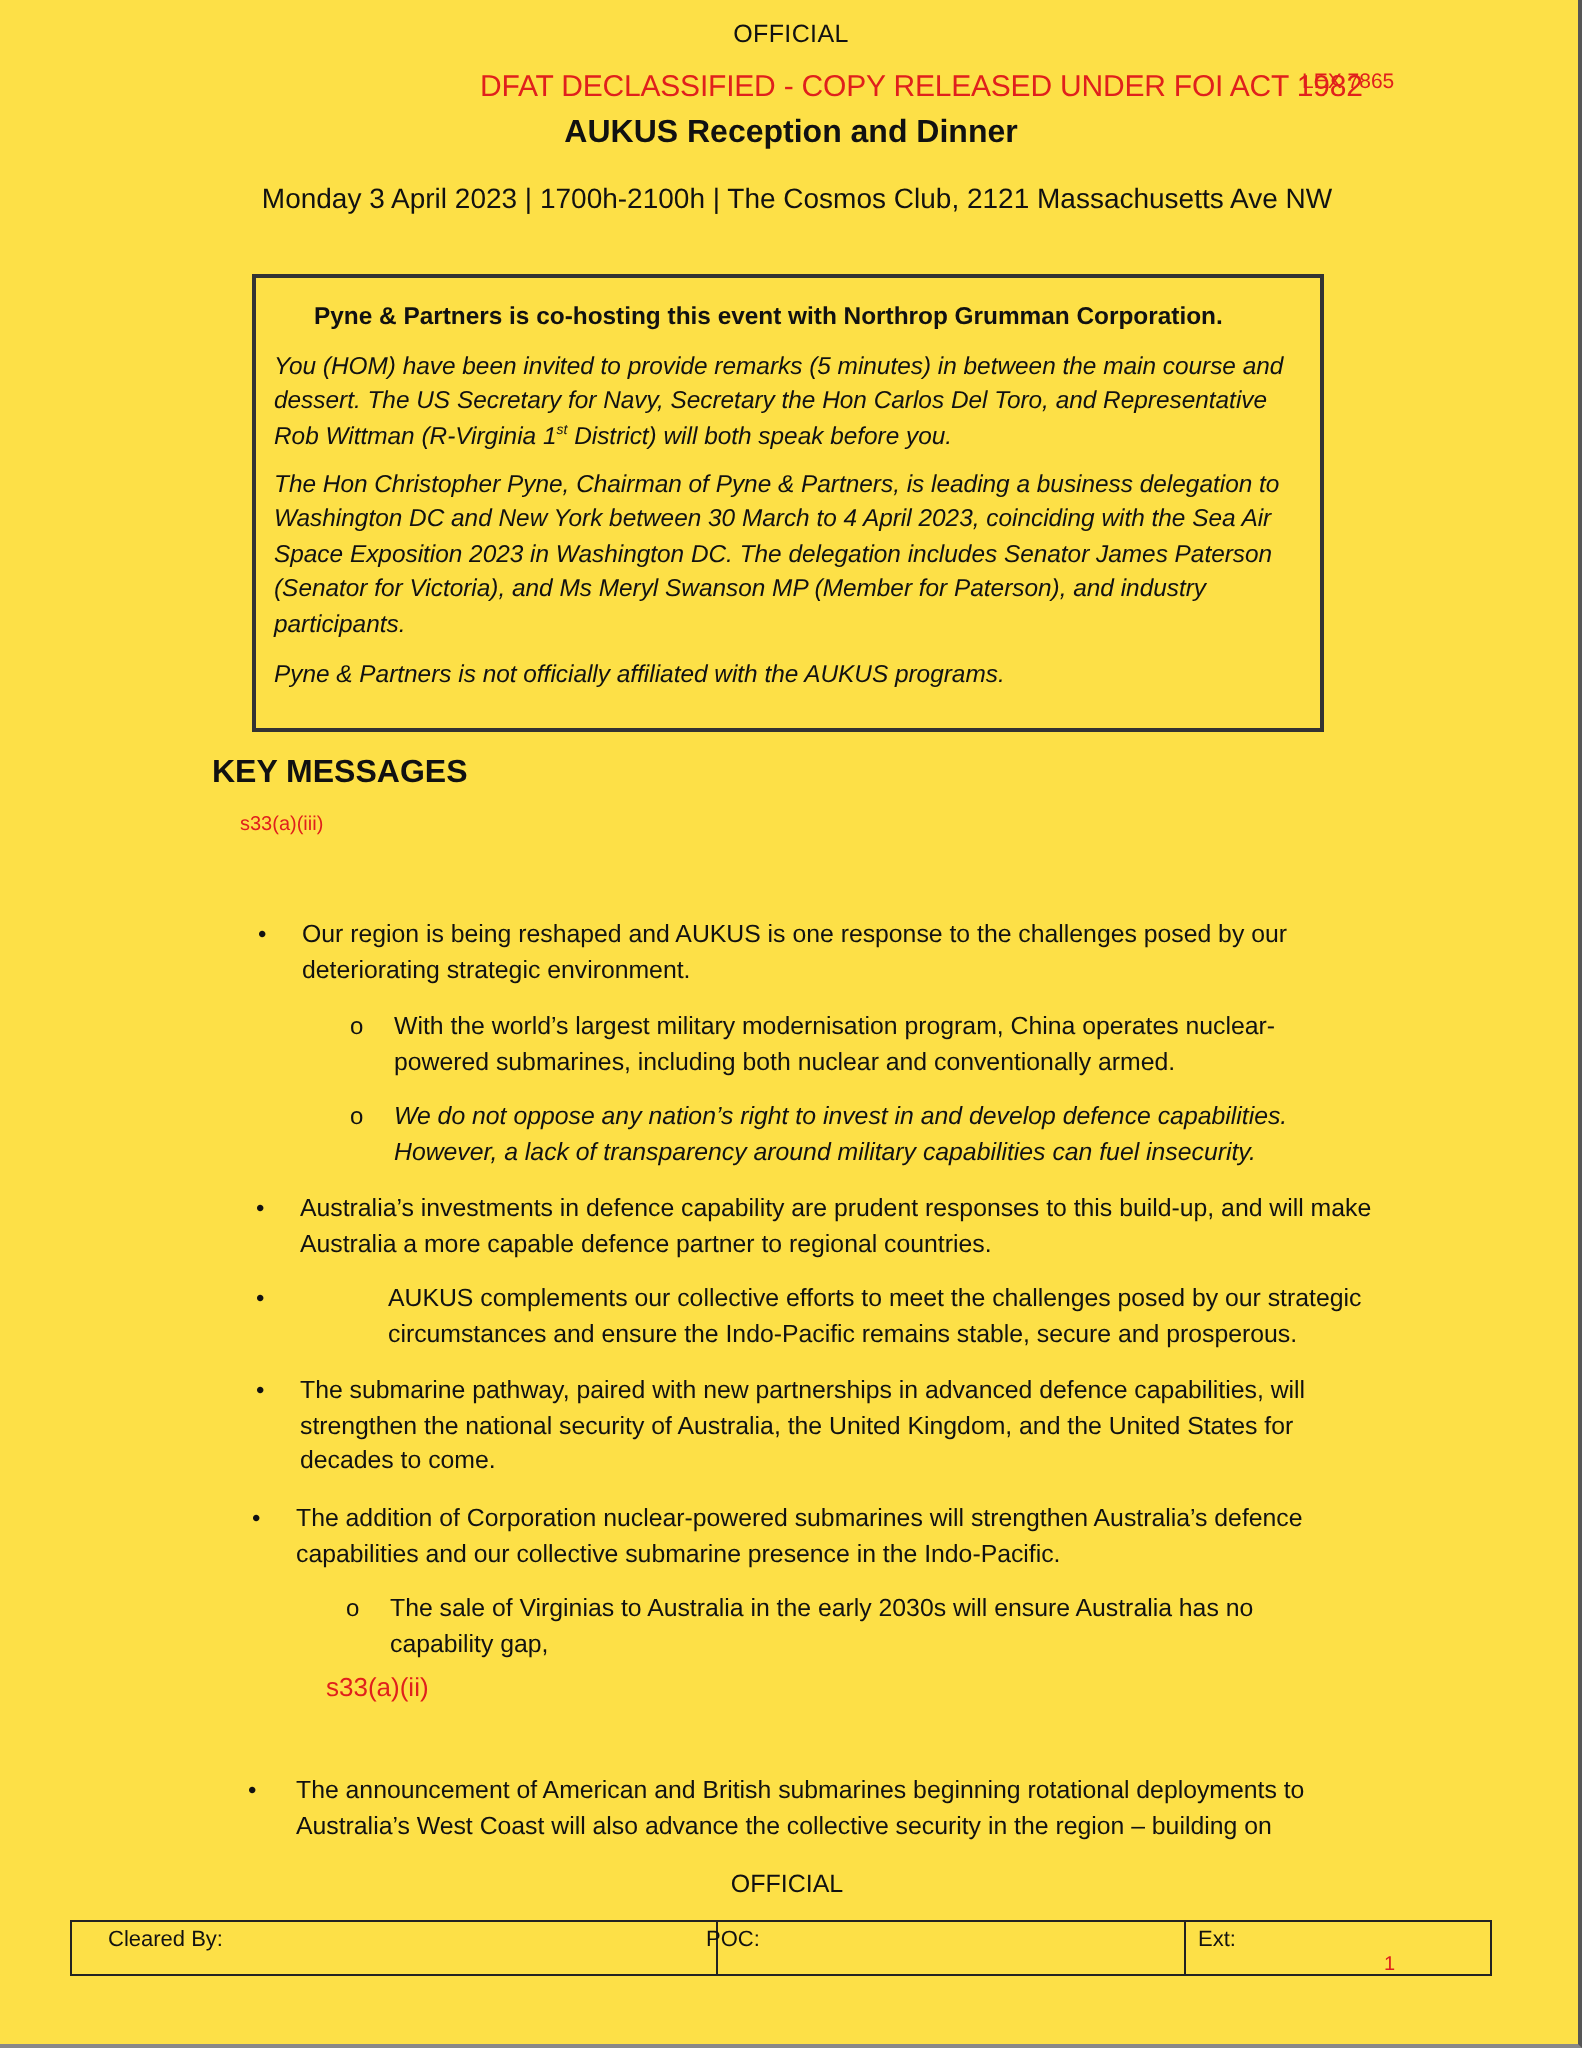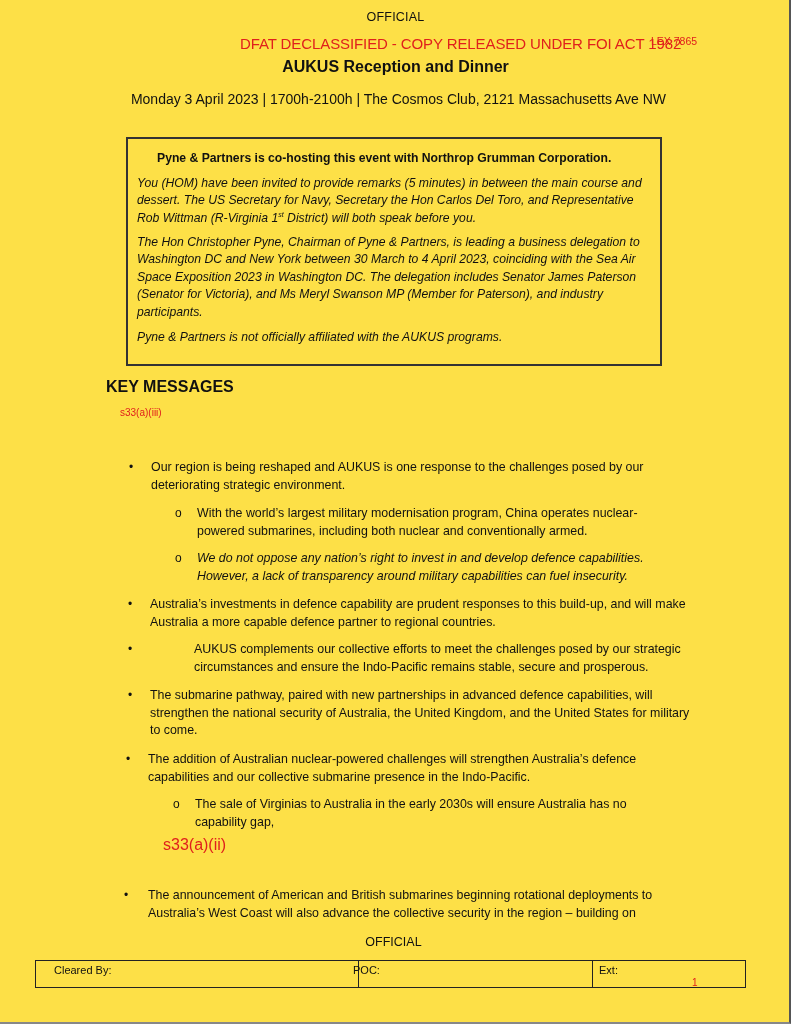--- a/index.html
+++ b/index.html
@@ -14,21 +14,21 @@
   .lex { top: 35px; left: 651px; font-size: 10.5px; }
   .title { top: 58px; left: 0; width: 791px; text-align: center; font-size: 16px; font-weight: bold; }
   .subtitle { top: 91px; left: 0; width: 797px; text-align: center; font-size: 14px; }
   .box { left: 126px; top: 137px; width: 536px; height: 229px; border: 2px solid #333; box-sizing: border-box; }
   .box p { margin: 0; position: absolute; left: 9px; right: 6px; font-size: 12.2px; line-height: 17.4px; }
   .box .b { font-weight: bold; }
   .box .i { font-style: italic; }
   .box sup { font-size: 7px; line-height: 0; }
   .km { top: 378px; left: 106px; font-size: 16px; font-weight: bold; }
   .s33a { top: 407px; left: 101px; font-size: 10px; margin-left: 19px; }
-  .s33b { top: 836px; left: 163px; font-size: 16px; }
+  .s33b { top: 836px; left: 163px; font-size: 13px; }
   .bullet-row { position: absolute; font-size: 12.4px; line-height: 17.6px; }
   .bullet-row .mark { position: absolute; left: 0; top: 0; font-size: 12px; }
   .bullet-row .txt { position: absolute; top: 0; }
   .footer-official { top: 935px; left: 0; width: 787px; text-align: center; font-size: 12.5px; }
   .table { left: 35px; top: 960px; width: 711px; height: 28px; border: 1.5px solid #222; box-sizing: border-box; }
   .cell { position: absolute; top: 0; height: 100%; font-size: 11px; padding: 3px 6px; box-sizing: border-box; }
   .cell.c1 { left: 12px; width: 311px; border-right: 1.5px solid #222; }
   .cell.c2 { left: 311px; width: 246px; border-right: 1.5px solid #222; }
   .cell.c3 { left: 557px; width: 152px; }
   .pagenum { top: 977px; left: 692px; font-size: 10px; }
@@ -74,26 +74,26 @@
     <span class="txt" style="left:22px; width:540px;">Australia’s investments in defence capability are prudent responses to this build-up, and will make Australia a more capable defence partner to regional countries.</span>
   </div>
 
   <div class="bullet-row" style="left:128px; top:641px; width:560px;">
     <span class="mark">•</span>
     <span class="txt" style="left:22px; width:540px;margin-left:44px;">AUKUS complements our collective efforts to meet the challenges posed by our strategic circumstances and ensure the Indo-Pacific remains stable, secure and prosperous.</span>
   </div>
 
   <div class="bullet-row" style="left:128px; top:687px; width:560px;">
     <span class="mark">•</span>
-    <span class="txt" style="left:22px; width:540px;">The submarine pathway, paired with new partnerships in advanced defence capabilities, will strengthen the national security of Australia, the United Kingdom, and the United States for military to come.</span>
+    <span class="txt" style="left:22px; width:540px;">The submarine pathway, paired with new partnerships in advanced defence capabilities, will strengthen the national security of Australia, the United Kingdom, and the United States for decades to come.</span>
   </div>
 
   <div class="bullet-row" style="left:126px; top:751px; width:560px;">
     <span class="mark">•</span>
-    <span class="txt" style="left:22px; width:540px;">The addition of Australian nuclear-powered challenges will strengthen Australia’s defence capabilities and our collective submarine presence in the Indo-Pacific.</span>
+    <span class="txt" style="left:22px; width:540px;">The addition of Corporation nuclear-powered submarines will strengthen Australia’s defence capabilities and our collective submarine presence in the Indo-Pacific.</span>
   </div>
 
   <div class="bullet-row" style="left:173px; top:796px; width:500px;">
     <span class="mark">o</span>
     <span class="txt" style="left:22px; width:475px;">The sale of Virginias to Australia in the early 2030s will ensure Australia has no capability gap,</span>
   </div>
 
   <div class="abs red s33b">s33(a)(ii)</div>
 
   <div class="bullet-row" style="left:124px; top:887px; width:570px;">

